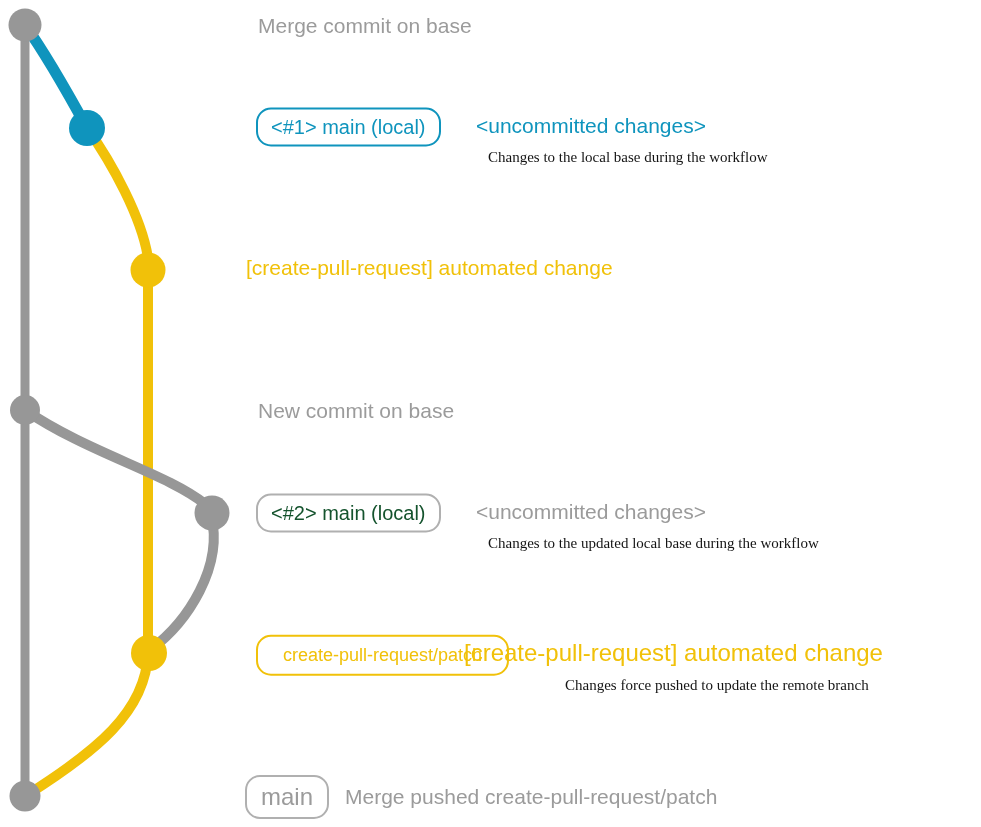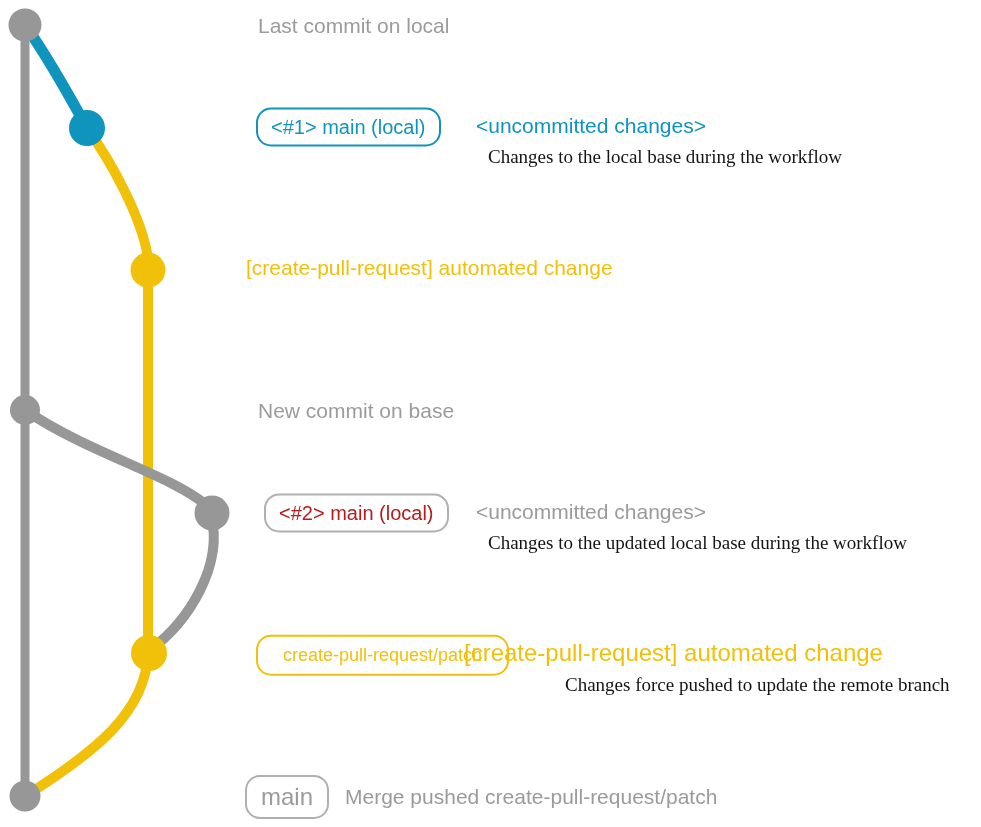--- a/index.html
+++ b/index.html
@@ -11,34 +11,34 @@
     overflow:hidden;
   }
   #graph-svg{position:absolute;left:0;top:0;}
   .abs{position:absolute;transform:translateY(-50%);white-space:nowrap;}
   .t-gray{color:#9b9b9b;font-size:21px;}
   .t-blue{color:#0f94bd;font-size:21px;}
   .t-yellow{color:#f1c109;font-size:21px;}
   .t-yellow-big{color:#f1c109;font-size:24px;}
   .note{
     font-family:"Liberation Serif",serif;
-    color:#141414;font-size:19px;
+    color:#141414;font-size:15px;
   }
   .badge{
     display:inline-block;
     border:2px solid;
     border-radius:15px;
     padding:5px 13px;
     font-size:20px;
     line-height:1.25;
     background:#ffffff;
     text-align:center;
   }
   .badge-blue{color:#0f94bd;border-color:#0f94bd;}
-  .badge-gray{color:#b91c1c;border-color:#b0b0b0;margin-left:8px;}
+  .badge-gray{color:#14532d;border-color:#b0b0b0;}
   .badge-yellow{color:#f1c109;border-color:#f1c109;font-size:18px;padding:7px 25px;}
   .badge-main{color:#9b9b9b;border-color:#b0b0b0;font-size:24px;padding:5px 14px;}
 </style>
 </head>
 <body>
 
 <div id="canvas">
 
   <svg id="graph-svg" width="245" height="827" viewBox="0 0 245 827">
 
@@ -53,21 +53,21 @@
 
     <circle cx="25" cy="25" r="16.5" fill="#979797"></circle>
     <circle cx="87" cy="128" r="18" fill="#0f94bd"></circle>
     <circle cx="148" cy="270" r="17.5" fill="#f1c109"></circle>
     <circle cx="25" cy="410" r="15" fill="#979797"></circle>
     <circle cx="212" cy="513" r="17.5" fill="#979797"></circle>
     <circle cx="149" cy="653" r="18" fill="#f1c109"></circle>
     <circle cx="25" cy="796" r="15.5" fill="#979797"></circle>
   </svg>
 
-  <div class="abs t-gray" style="left:258px;top:26px;">Last commit on local</div>
+  <div class="abs t-gray" style="left:258px;top:26px;">Merge commit on base</div>
 
   <div class="abs" style="left:256px;top:127px;"><span class="badge badge-blue">&lt;#1&gt; main (local)</span></div>
   <div class="abs t-blue" style="left:476px;top:126px;">&lt;uncommitted changes&gt;</div>
   <div class="abs note" style="left:488px;top:157px;">Changes to the local base during the workflow</div>
 
   <div class="abs t-yellow" style="left:246px;top:268px;">[create-pull-request] automated change</div>
 
   <div class="abs t-gray" style="left:258px;top:411px;">New commit on base</div>
 
   <div class="abs" style="left:256px;top:513px;"><span class="badge badge-gray">&lt;#2&gt; main (local)</span></div>

